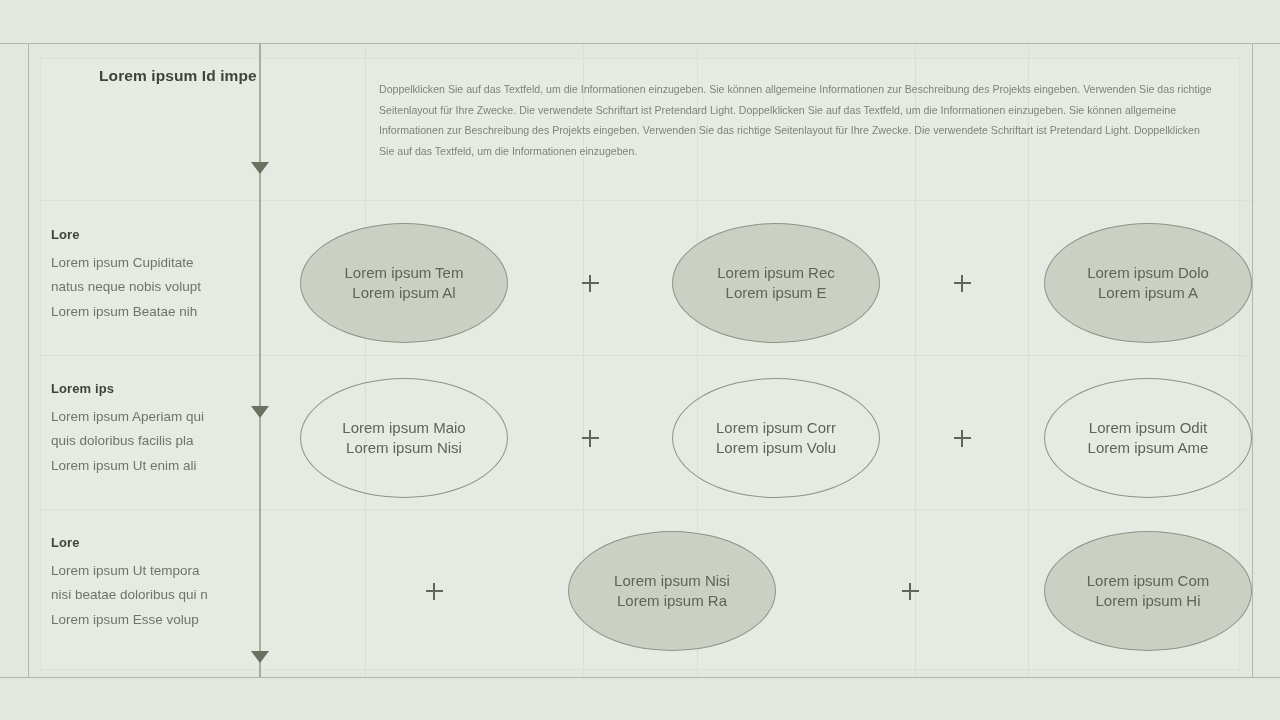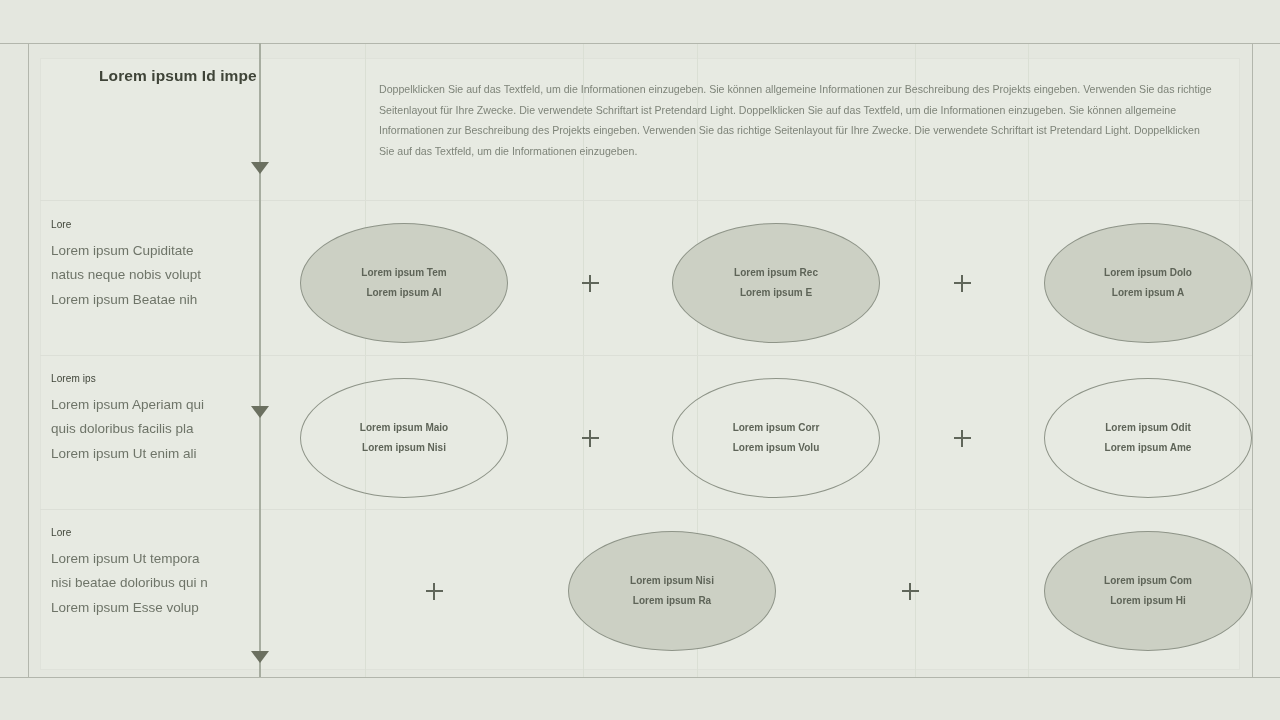--- a/index.html
+++ b/index.html
@@ -112,24 +112,24 @@
   .side-block {
     position: absolute;
     left: 0;
     width: 200px;
   }
   .side-block.b1 { top: 161px; }
   .side-block.b2 { top: 315px; }
   .side-block.b3 { top: 469px; }
 
   .side-head {
-    font-size: 10px;
-    font-weight: normal;
+    font-size: 13px;
+    font-weight: bold;
     color: #3f4438;
-    margin: 0 0 9px 0;
+    margin: 8px 0 9px 0;
     letter-spacing: 0.1px;
   }
   .side-body {
     font-size: 13.5px;
     line-height: 24.3px;
     color: #6e7468;
     margin: 0;
     font-weight: 300;
   }
   .side-body span { display: block; white-space: nowrap; }
@@ -175,25 +175,25 @@
     flex-direction: column;
     align-items: center;
     justify-content: center;
     box-sizing: border-box;
     flex: 0 0 auto;
   }
   .ellipse.filled   { background: #ccd0c4; }
   .ellipse.outlined { background: transparent; justify-content: center; }
 
   .ellipse .line {
-    font-size: 10px;
+    font-size: 15px;
     line-height: 20px;
     color: #5e6458;
     white-space: nowrap;
-    font-weight: 700;
+    font-weight: 400;
   }
 
   .plus {
     flex: 1 1 auto;
     display: flex;
     align-items: center;
     justify-content: center;
     position: relative;
     height: 120px;
   }

